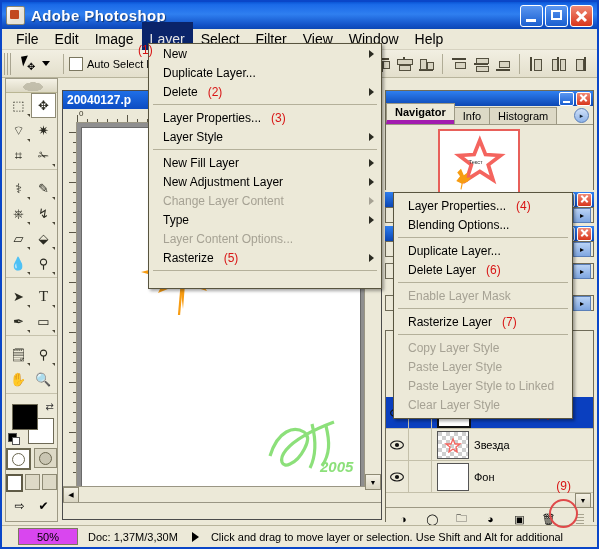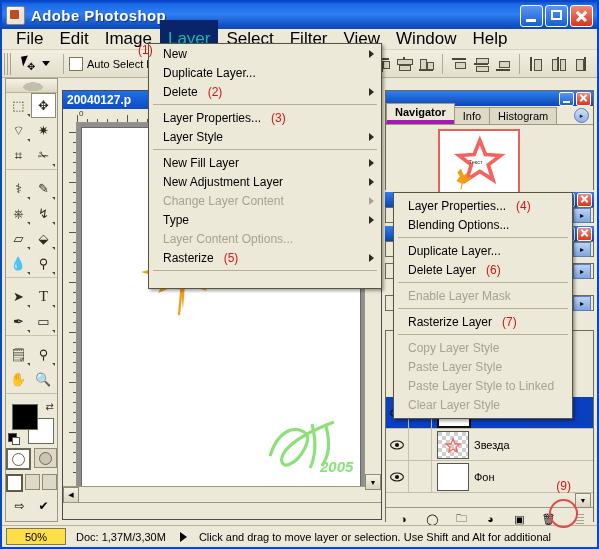--- a/index.html
+++ b/index.html
@@ -26,22 +26,22 @@
   .wbtn i{position:absolute;display:block;}
   .wb-min{left:5px;bottom:4px;width:10px;height:3px;background:#fff;}
   .wb-max{left:5px;top:4px;width:11px;height:10px;border:2px solid #fff;box-sizing:border-box;}
   .wb-x1,.wb-x2{left:4px;top:9px;width:13px;height:2.6px;background:#fff;}
   .wb-x1{transform:rotate(45deg);} .wb-x2{transform:rotate(-45deg);}
 
   
   .menubar{position:absolute;left:0;top:27px;width:595px;height:21px;background:#ece9d8;
     display:flex;align-items:center;padding-left:6px;box-sizing:border-box;
     border-bottom:1px solid #d6d2c0;}
-  .menubar .mi{padding:9px 8px;font-size:17px;color:#000;white-space:nowrap;}
-  .menubar .mi.active{background:#0a246a;color:#14b8a6;}
+  .menubar .mi{padding:9px 8px;font-size:14px;color:#000;white-space:nowrap;}
+  .menubar .mi.active{background:#0a246a;color:#e5e5e5;}
 
   
   .optbar{position:absolute;left:0;top:48px;width:595px;height:28px;
     background:linear-gradient(180deg,#f2efe2,#e3dfcc);border-bottom:1px solid #b8b49c;
     display:flex;align-items:center;box-sizing:border-box;}
   .grip{width:8px;height:22px;margin:0 4px 0 2px;
     background:repeating-linear-gradient(90deg,#a8a490 0 1px,transparent 1px 3px);}
   .tool-cur{width:24px;height:22px;position:relative;}
   .cur-arrow{position:absolute;left:6px;top:3px;width:0;height:0;
     border-left:7px solid #000;border-bottom:10px solid transparent;transform:rotate(-12deg);}
@@ -185,21 +185,21 @@
     border-left:5px solid #2b2b22;}
   .marrow.dis{border-left-color:#a6a294;}
   .num{color:#d81414;margin-left:10px;font-size:12px;}
 
   
   .circ{position:absolute;border:2px solid #e04a4a;border-radius:50%;z-index:70;}
 
   
   .statusbar{position:absolute;left:0;bottom:0;width:595px;height:22px;background:#ece9d8;
     border-top:1px solid #b8b49c;display:flex;align-items:center;box-sizing:border-box;}
-  .zoombox{width:58px;height:15px;margin-left:4px;background:#fde047;border:1px solid #7b7760;
+  .zoombox{width:58px;height:15px;margin-left:16px;background:#d946ef;border:1px solid #7b7760;
     display:flex;align-items:center;justify-content:center;font-size:11px;}
   .docsize{margin-left:10px;font-size:11px;}
   .sb-tri{margin-left:14px;width:0;height:0;border-top:5px solid transparent;
     border-bottom:5px solid transparent;border-left:7px solid #000;}
   .hint{margin-left:12px;font-size:11px;white-space:nowrap;overflow:hidden;}
 </style>
 </head>
 <body>
 
 <div id="app">

